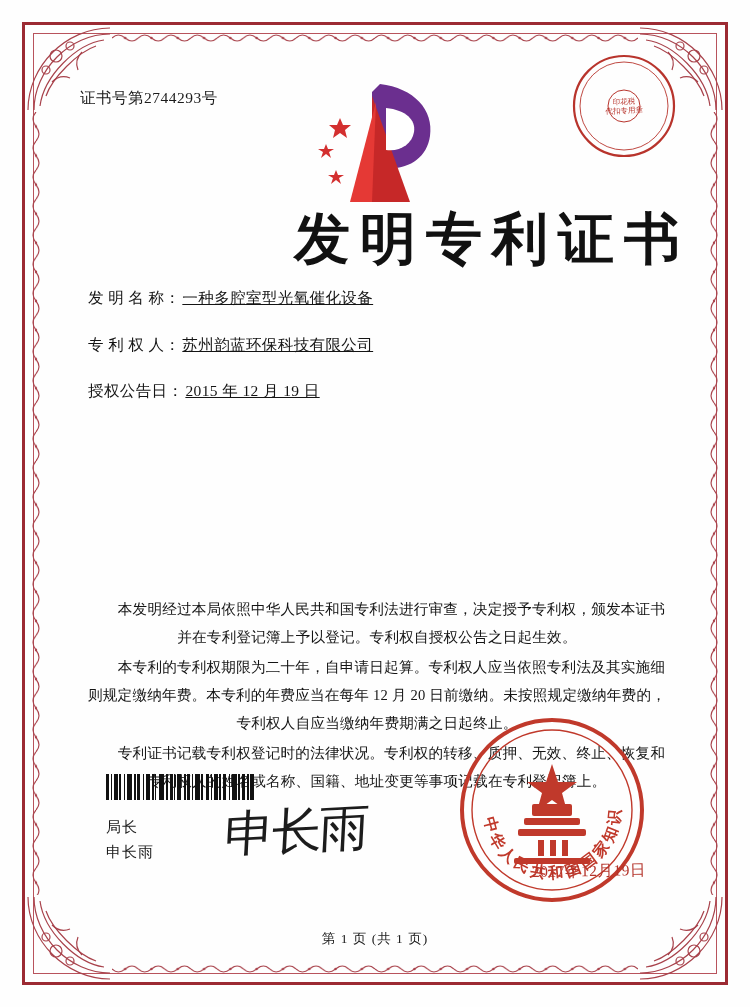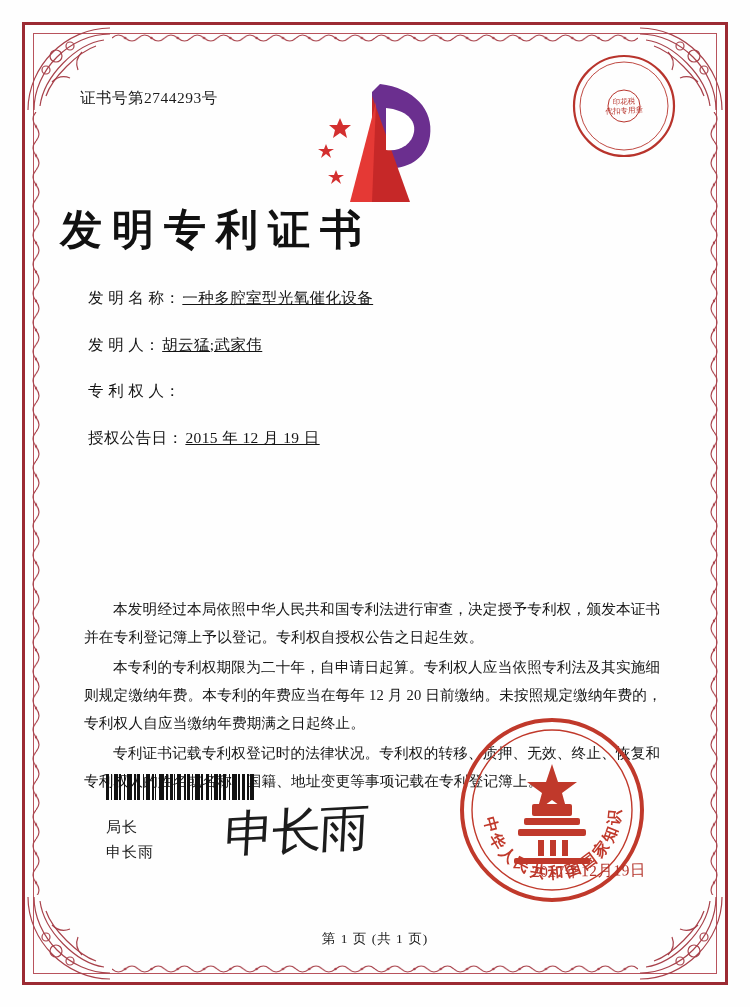--- a/index.html
+++ b/index.html
@@ -107,22 +107,22 @@
   
   .logo {
     position: absolute;
     left: 250px; top: 28px;
     width: 140px; height: 132px;
   }
   .title {
     position: absolute;
     left: 0; top: 152px;
     width: 630px;
-    text-align: left;
-    font-size: 42px;
+    text-align: right;
+    font-size: 56px;
     font-weight: bold;
     letter-spacing: 10px;
     color: #111;
     font-family: "Liberation Serif", serif;
   }
   .fields {
     position: absolute;
     left: 28px; top: 238px;
     width: 580px;
   }
@@ -148,20 +148,21 @@
     left: 24px; top: 545px;
     width: 586px;
     font-size: 14.6px;
     line-height: 28px;
     color: #141414;
   }
   .paras p {
     margin: 0 0 2px 0;
     text-indent: 29px;
     letter-spacing: 0.2px;
+    text-align: center;
   }
   
   .barcode {
     position: absolute;
     left: 46px; bottom: 160px;
     width: 172px; height: 26px;
     display: flex;
     align-items: stretch;
   }
   .barcode span { display: block; background: #111; }
@@ -345,25 +346,22 @@
     </div>
 
     <div class="title">发明专利证书</div>
 
     <div class="fields">
       <div class="field-row">
         <span class="field-label">发 明 名 称：</span>
         <span class="field-value">一种多腔室型光氧催化设备</span>
       </div>
       <div class="field-row">
-        <span class="field-label">发 明 人：</span>
-        <span class="field-value">胡云猛;武家伟</span>
-      </div>
-      <div class="field-row">
         <span class="field-label">专 利 权 人：</span>
+        <span class="field-value">苏州韵蓝环保科技有限公司</span>
       </div>
       <div class="field-row">
         <span class="field-label">授权公告日：</span>
         <span class="field-value">2015 年 12 月 19 日</span>
       </div>
     </div>
 
     <div class="paras">
       <p>本发明经过本局依照中华人民共和国专利法进行审查，决定授予专利权，颁发本证书并在专利登记簿上予以登记。专利权自授权公告之日起生效。</p>
       <p>本专利的专利权期限为二十年，自申请日起算。专利权人应当依照专利法及其实施细则规定缴纳年费。本专利的年费应当在每年 12 月 20 日前缴纳。未按照规定缴纳年费的，专利权人自应当缴纳年费期满之日起终止。</p>

